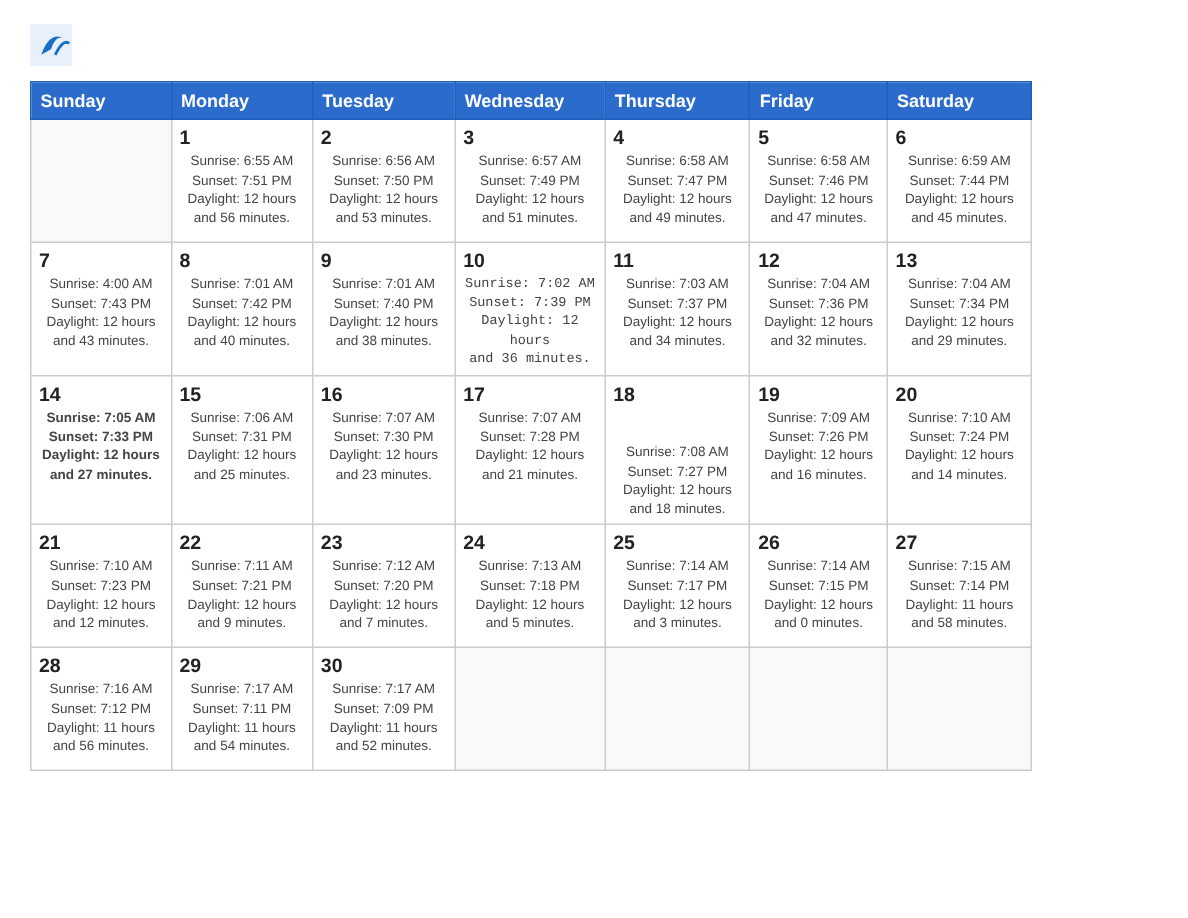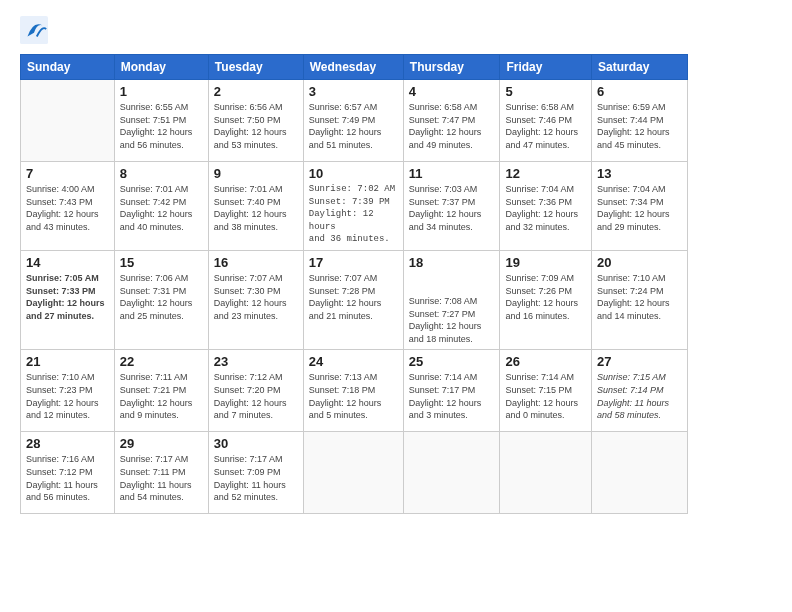--- a/index.html
+++ b/index.html
@@ -82,20 +82,21 @@
       font-size: 13px;
       font-weight: bold;
       display: block;
       margin-bottom: 2px;
       color: #222;
     }
     .day-info {
       font-size: 9px;
       line-height: 1.4;
       color: #444;
+      text-align: center;
     }
   </style>
 </head>
 <body>
 
 <div class="page">
   <div class="header">
     <div class="logo">
       <svg class="logo-icon" viewBox="0 0 30 30" width="36" height="36">
         <rect x="0" y="0" width="30" height="30" rx="2" fill="#e8f0fb"></rect>
@@ -311,21 +312,21 @@
           </td>
           <td>
             <span class="day-num">26</span>
             <div class="day-info" style="white-space: pre-line;">Sunrise: 7:14 AM
 Sunset: 7:15 PM
 Daylight: 12 hours
 and 0 minutes.</div>
           </td>
           <td>
             <span class="day-num">27</span>
-            <div class="day-info" style="white-space: pre-line; font-style: italic;">Sunrise: 7:15 AM
+            <div class="day-info" style="white-space: pre-line;">Sunrise: 7:15 AM
 Sunset: 7:14 PM
 Daylight: 11 hours
 and 58 minutes.</div>
           </td>
         </tr>
         <tr>
           <td>
             <span class="day-num">28</span>
             <div class="day-info" style="white-space: pre-line;">Sunrise: 7:16 AM
 Sunset: 7:12 PM

